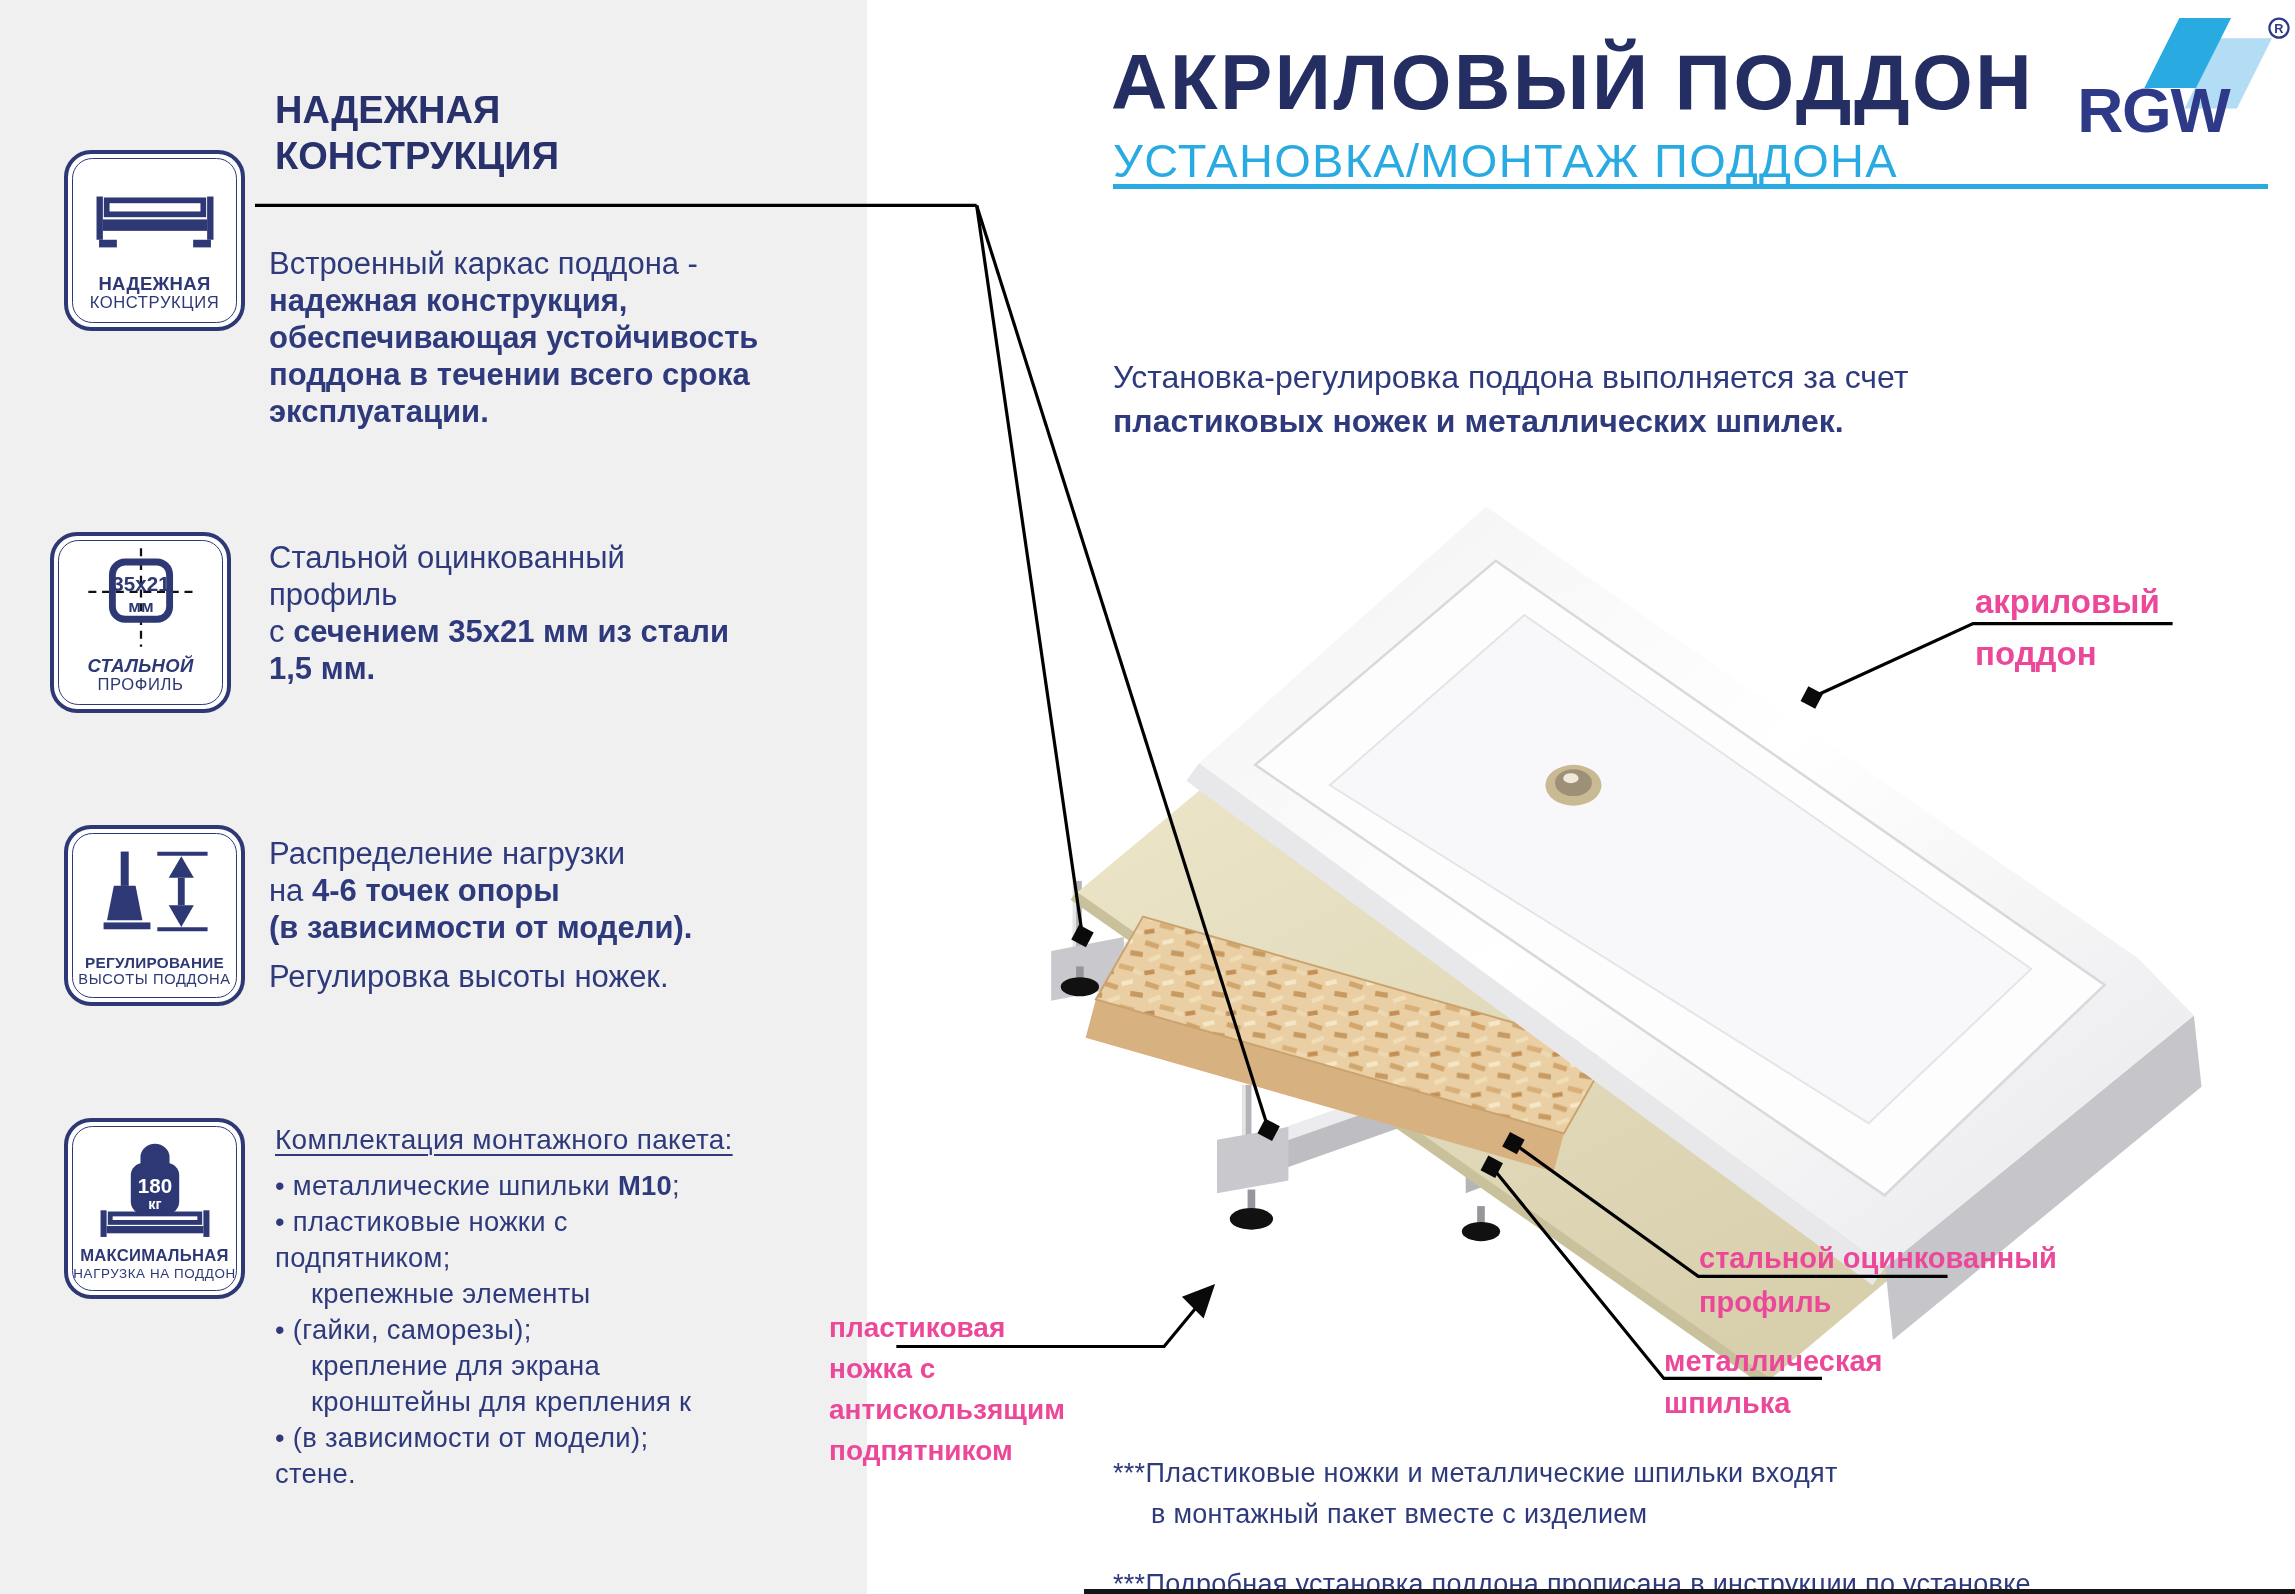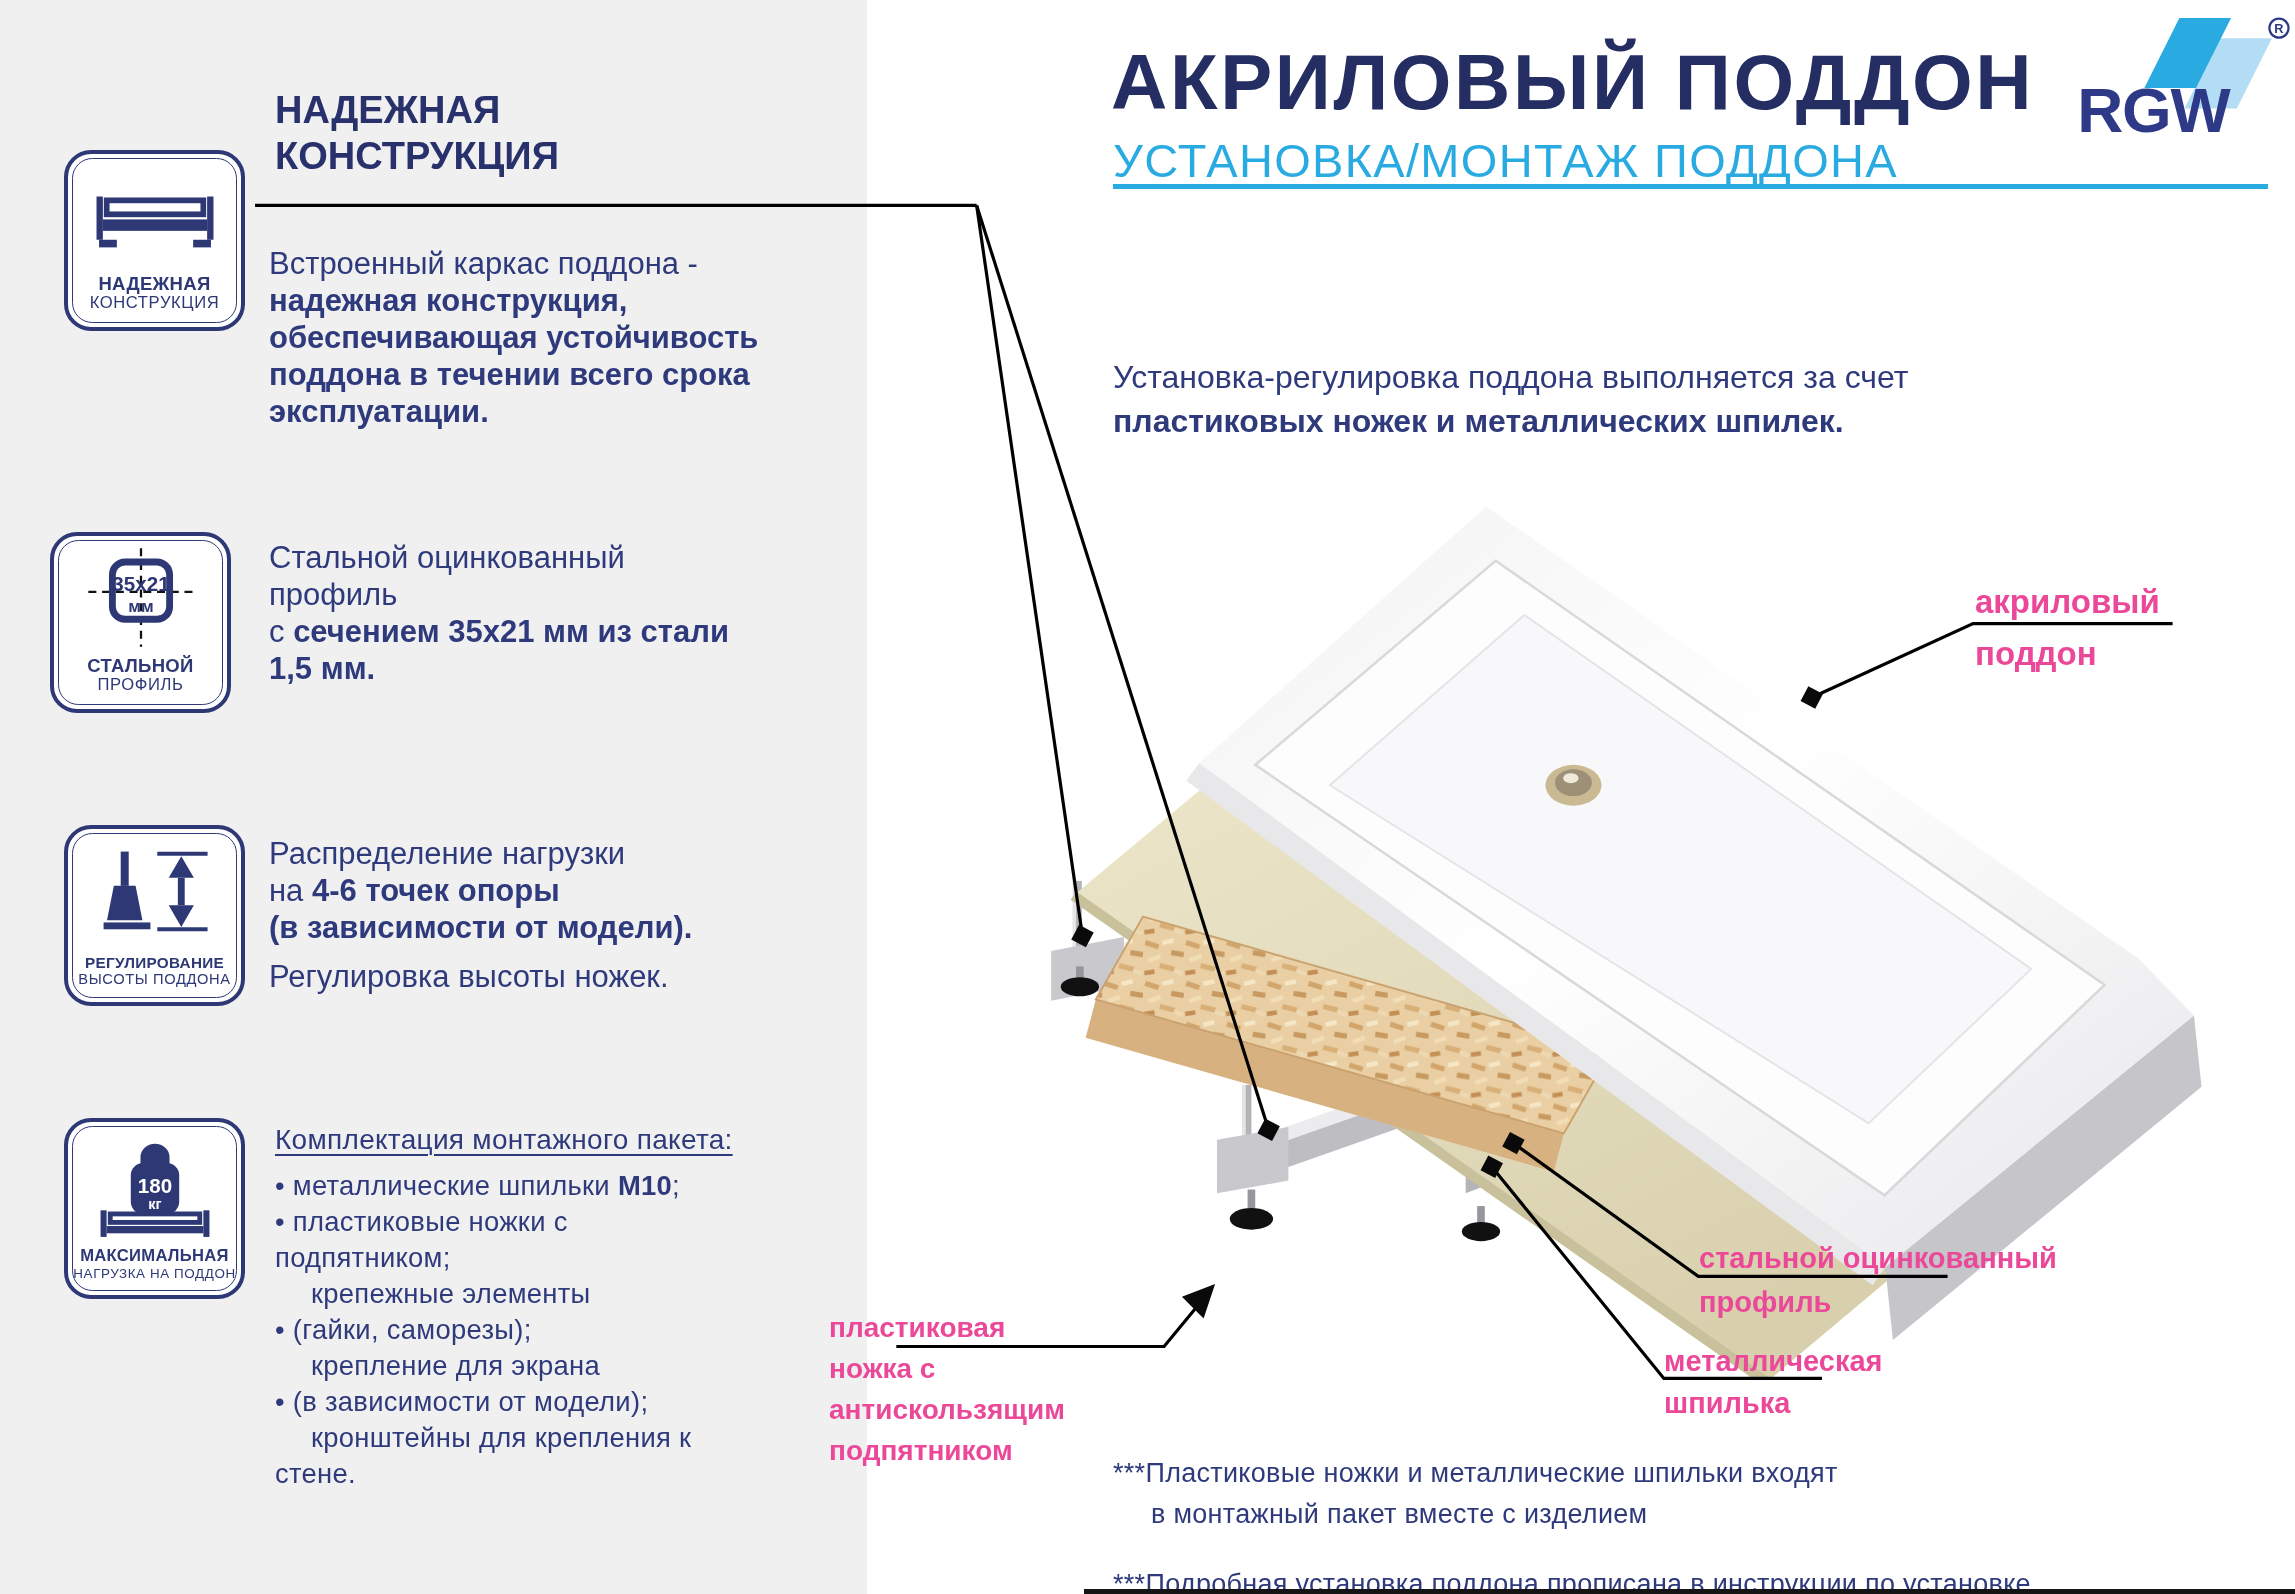--- a/index.html
+++ b/index.html
@@ -84,21 +84,21 @@
   <div class="abs icon-box" style="left:50px;top:532px;">
     <div class="inner"></div>
     <svg width="115" height="103" viewBox="0 0 100 90" style="top:10.2px;">
       <line x1="50" y1="2" x2="50" y2="88" stroke="#111" stroke-width="2" stroke-dasharray="7 5"></line>
       <line x1="4" y1="40" x2="96" y2="40" stroke="#111" stroke-width="2" stroke-dasharray="7 5"></line>
       <rect x="25" y="14" width="50" height="50" rx="11" fill="none" stroke="#2d3875" stroke-width="6"></rect>
       <text x="50" y="39" text-anchor="middle" font-size="18" font-weight="bold" fill="#2d3875" data-bind="sidebar.items.1.badge">35x21</text>
       <text x="50" y="58" text-anchor="middle" font-size="15" font-weight="bold" fill="#2d3875" data-bind="sidebar.items.1.badge_unit">мм</text>
     </svg>
     <div class="icon-caps">
-      <div class="cap1" style="font-size:18.5px;" data-bind="sidebar.items.1.caption1">СТАЛЬНОЙ</div>
+      <div class="cap1" style="font-size:18.5px;font-style:italic;" data-bind="sidebar.items.1.caption1">СТАЛЬНОЙ</div>
       <div class="cap2" style="font-size:16.6px;" data-bind="sidebar.items.1.caption2">ПРОФИЛЬ</div>
     </div>
   </div>
 
   <div class="abs icon-box" style="left:64px;top:825px;">
     <div class="inner"></div>
     <svg width="115" height="96" viewBox="0 0 100 84" style="top:18px;">
       <g fill="#2d3875">
         <rect x="20" y="4" width="7" height="30"></rect>
         <polygon points="14,34 33,34 39,64 8,64"></polygon>
@@ -156,22 +156,22 @@
   <div class="abs list-header" data-bind="sidebar.list_header">Комплектация монтажного пакета:</div>
 
   <div class="abs sb-text" style="top:958px;" data-bind-rich="sidebar.block3b"><span>Регулировка высоты ножек.</span></div>
   <div class="abs list">
     <div class="list-line" data-bind-rich="sidebar.list.0"><span>• металлические шпильки </span><span class="bb">М10</span><span>;</span></div>
     <div class="list-line" data-bind-rich="sidebar.list.1"><span>• пластиковые ножки с</span></div>
     <div class="list-line" data-bind-rich="sidebar.list.2"><span>подпятником;</span></div>
     <div class="list-line ind" data-bind-rich="sidebar.list.3"><span>крепежные элементы</span></div>
     <div class="list-line" data-bind-rich="sidebar.list.4"><span>• (гайки, саморезы);</span></div>
     <div class="list-line ind" data-bind-rich="sidebar.list.5"><span>крепление для экрана</span></div>
+    <div class="list-line ind" data-bind-rich="sidebar.list.7"><span>кронштейны для крепления к</span></div>
     <div class="list-line" data-bind-rich="sidebar.list.6"><span>• (в зависимости от модели);</span></div>
-    <div class="list-line ind" data-bind-rich="sidebar.list.7"><span>кронштейны для крепления к</span></div>
     <div class="list-line" data-bind-rich="sidebar.list.8"><span>стене.</span></div>
   </div>
 
   <div class="abs title" data-bind="header.title">АКРИЛОВЫЙ ПОДДОН</div>
   <div class="abs subtitle" data-bind="header.subtitle">УСТАНОВКА/МОНТАЖ ПОДДОНА</div>
   <div class="abs cyan-rule"></div>
 
   <div class="abs logo">
     <svg width="217" height="131" viewBox="0 0 340 205">
       <polygon points="225,38 307,38 252,148 170,148" fill="#b3dcf5"></polygon>

